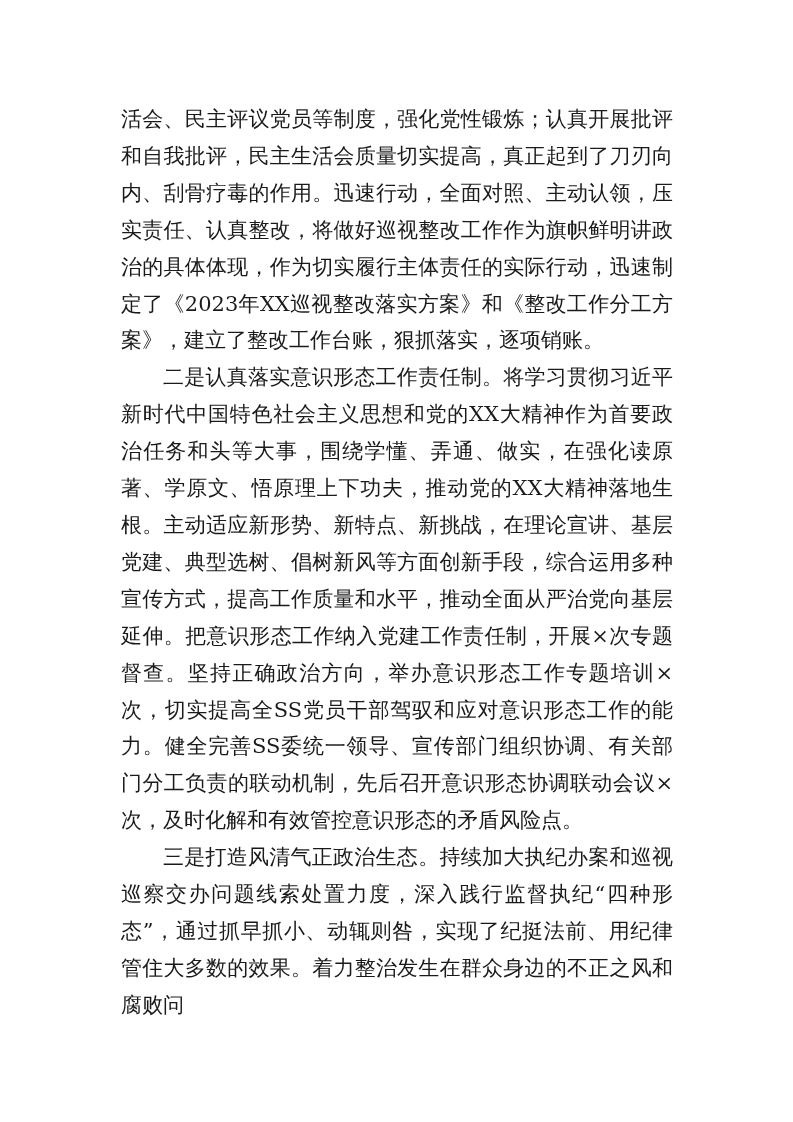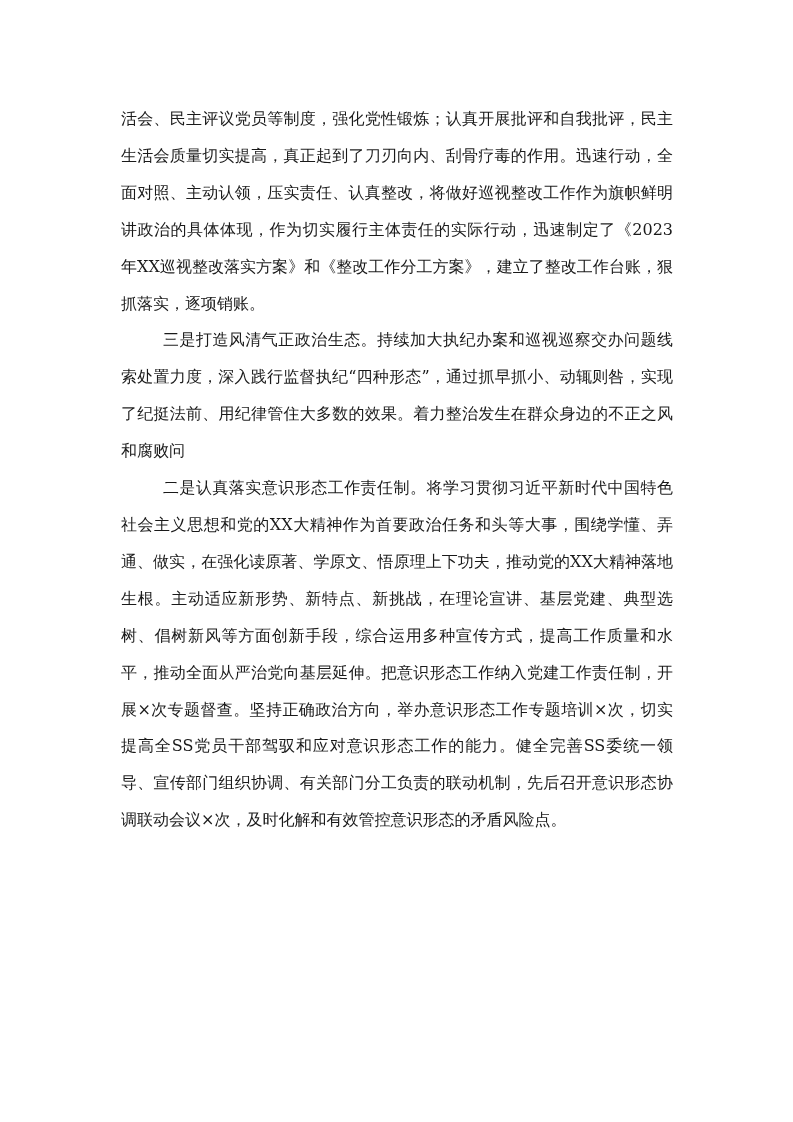--- a/index.html
+++ b/index.html
@@ -4,33 +4,33 @@
 <style>
   html, body { margin: 0; padding: 0; background: #ffffff; }
   body { width: 793px; height: 1122px; position: relative; overflow: hidden; }
   .page {
     position: absolute;
     left: 121px;
     top: 101px;
     width: 552px;
     color: #1a1a1a;
     font-family: "DejaVu Serif", "Liberation Serif", serif;
-    font-size: 16px;
+    font-size: 21px;
     line-height: 36.9px;
     letter-spacing: 0;
   }
   .para {
     margin: 0;
     text-align: justify;
     text-justify: inter-character;
     word-break: break-all;
   }
   .para.indent { text-indent: 42px; }
   .para.cont { text-indent: 0; }
 </style>
 </head>
 <body>
 
 <div class="page">
   <p class="para cont">活会、民主评议党员等制度，强化党性锻炼；认真开展批评和自我批评，民主生活会质量切实提高，真正起到了刀刃向内、刮骨疗毒的作用。迅速行动，全面对照、主动认领，压实责任、认真整改，将做好巡视整改工作作为旗帜鲜明讲政治的具体体现，作为切实履行主体责任的实际行动，迅速制定了《2023年XX巡视整改落实方案》和《整改工作分工方案》，建立了整改工作台账，狠抓落实，逐项销账。</p>
+  <p class="para indent">二是认真落实意识形态工作责任制。将学习贯彻习近平新时代中国特色社会主义思想和党的XX大精神作为首要政治任务和头等大事，围绕学懂、弄通、做实，在强化读原著、学原文、悟原理上下功夫，推动党的XX大精神落地生根。主动适应新形势、新特点、新挑战，在理论宣讲、基层党建、典型选树、倡树新风等方面创新手段，综合运用多种宣传方式，提高工作质量和水平，推动全面从严治党向基层延伸。把意识形态工作纳入党建工作责任制，开展×次专题督查。坚持正确政治方向，举办意识形态工作专题培训×次，切实提高全SS党员干部驾驭和应对意识形态工作的能力。健全完善SS委统一领导、宣传部门组织协调、有关部门分工负责的联动机制，先后召开意识形态协调联动会议×次，及时化解和有效管控意识形态的矛盾风险点。</p>
   <p class="para indent">三是打造风清气正政治生态。持续加大执纪办案和巡视巡察交办问题线索处置力度，深入践行监督执纪“四种形态”，通过抓早抓小、动辄则咎，实现了纪挺法前、用纪律管住大多数的效果。着力整治发生在群众身边的不正之风和腐败问</p>
-  <p class="para indent">二是认真落实意识形态工作责任制。将学习贯彻习近平新时代中国特色社会主义思想和党的XX大精神作为首要政治任务和头等大事，围绕学懂、弄通、做实，在强化读原著、学原文、悟原理上下功夫，推动党的XX大精神落地生根。主动适应新形势、新特点、新挑战，在理论宣讲、基层党建、典型选树、倡树新风等方面创新手段，综合运用多种宣传方式，提高工作质量和水平，推动全面从严治党向基层延伸。把意识形态工作纳入党建工作责任制，开展×次专题督查。坚持正确政治方向，举办意识形态工作专题培训×次，切实提高全SS党员干部驾驭和应对意识形态工作的能力。健全完善SS委统一领导、宣传部门组织协调、有关部门分工负责的联动机制，先后召开意识形态协调联动会议×次，及时化解和有效管控意识形态的矛盾风险点。</p>
 </div>
 
 </body></html>

